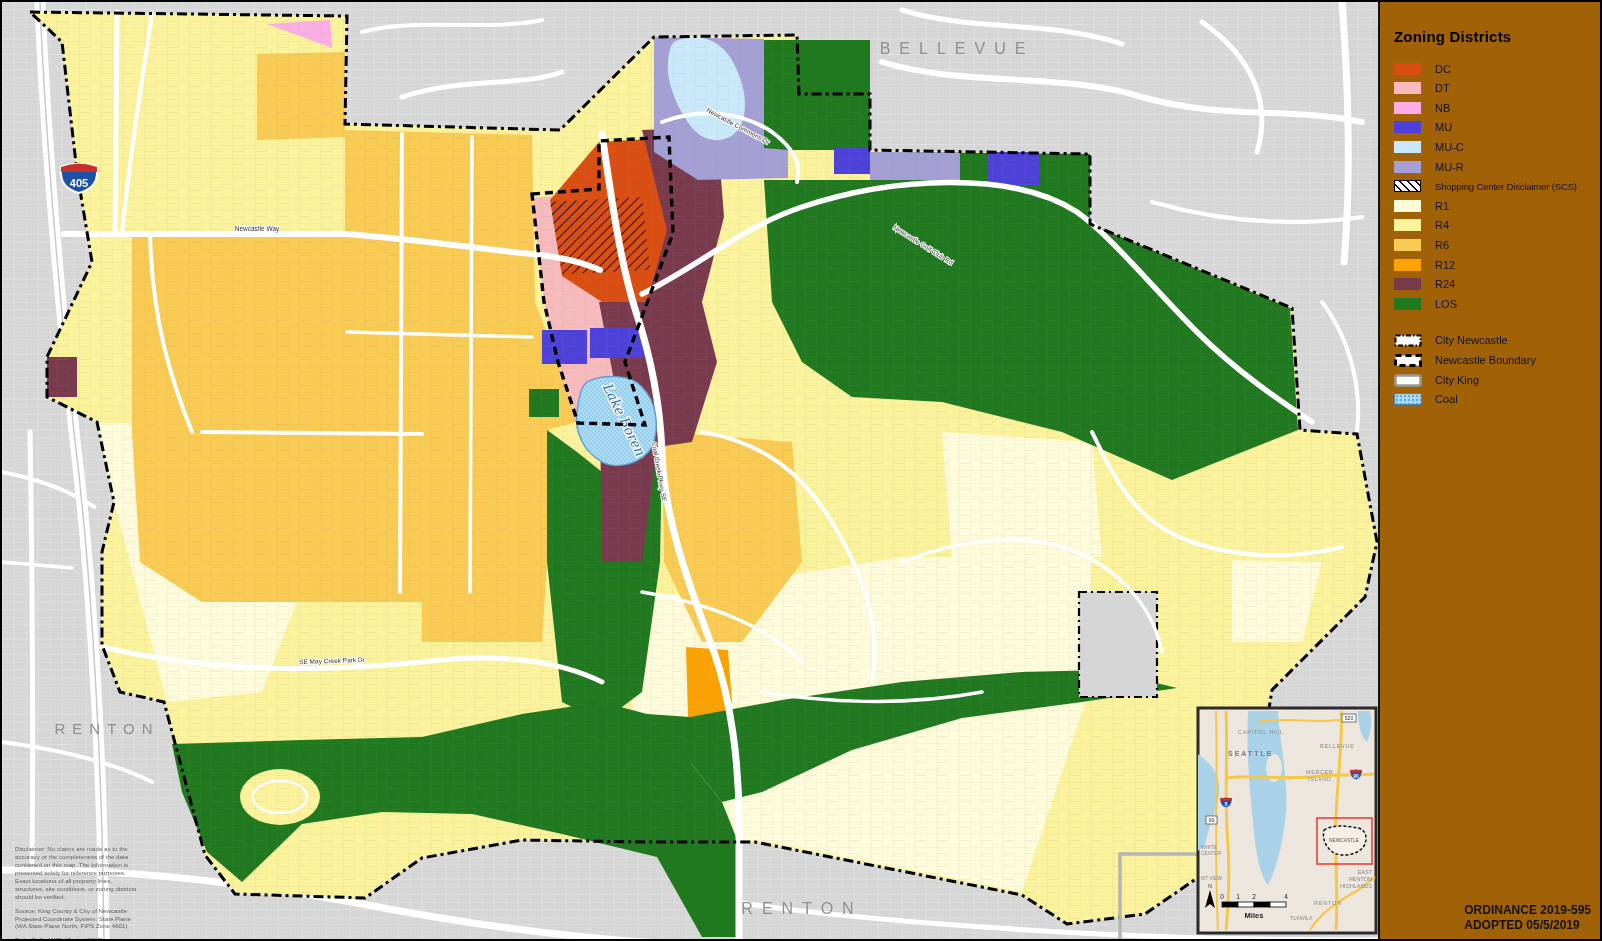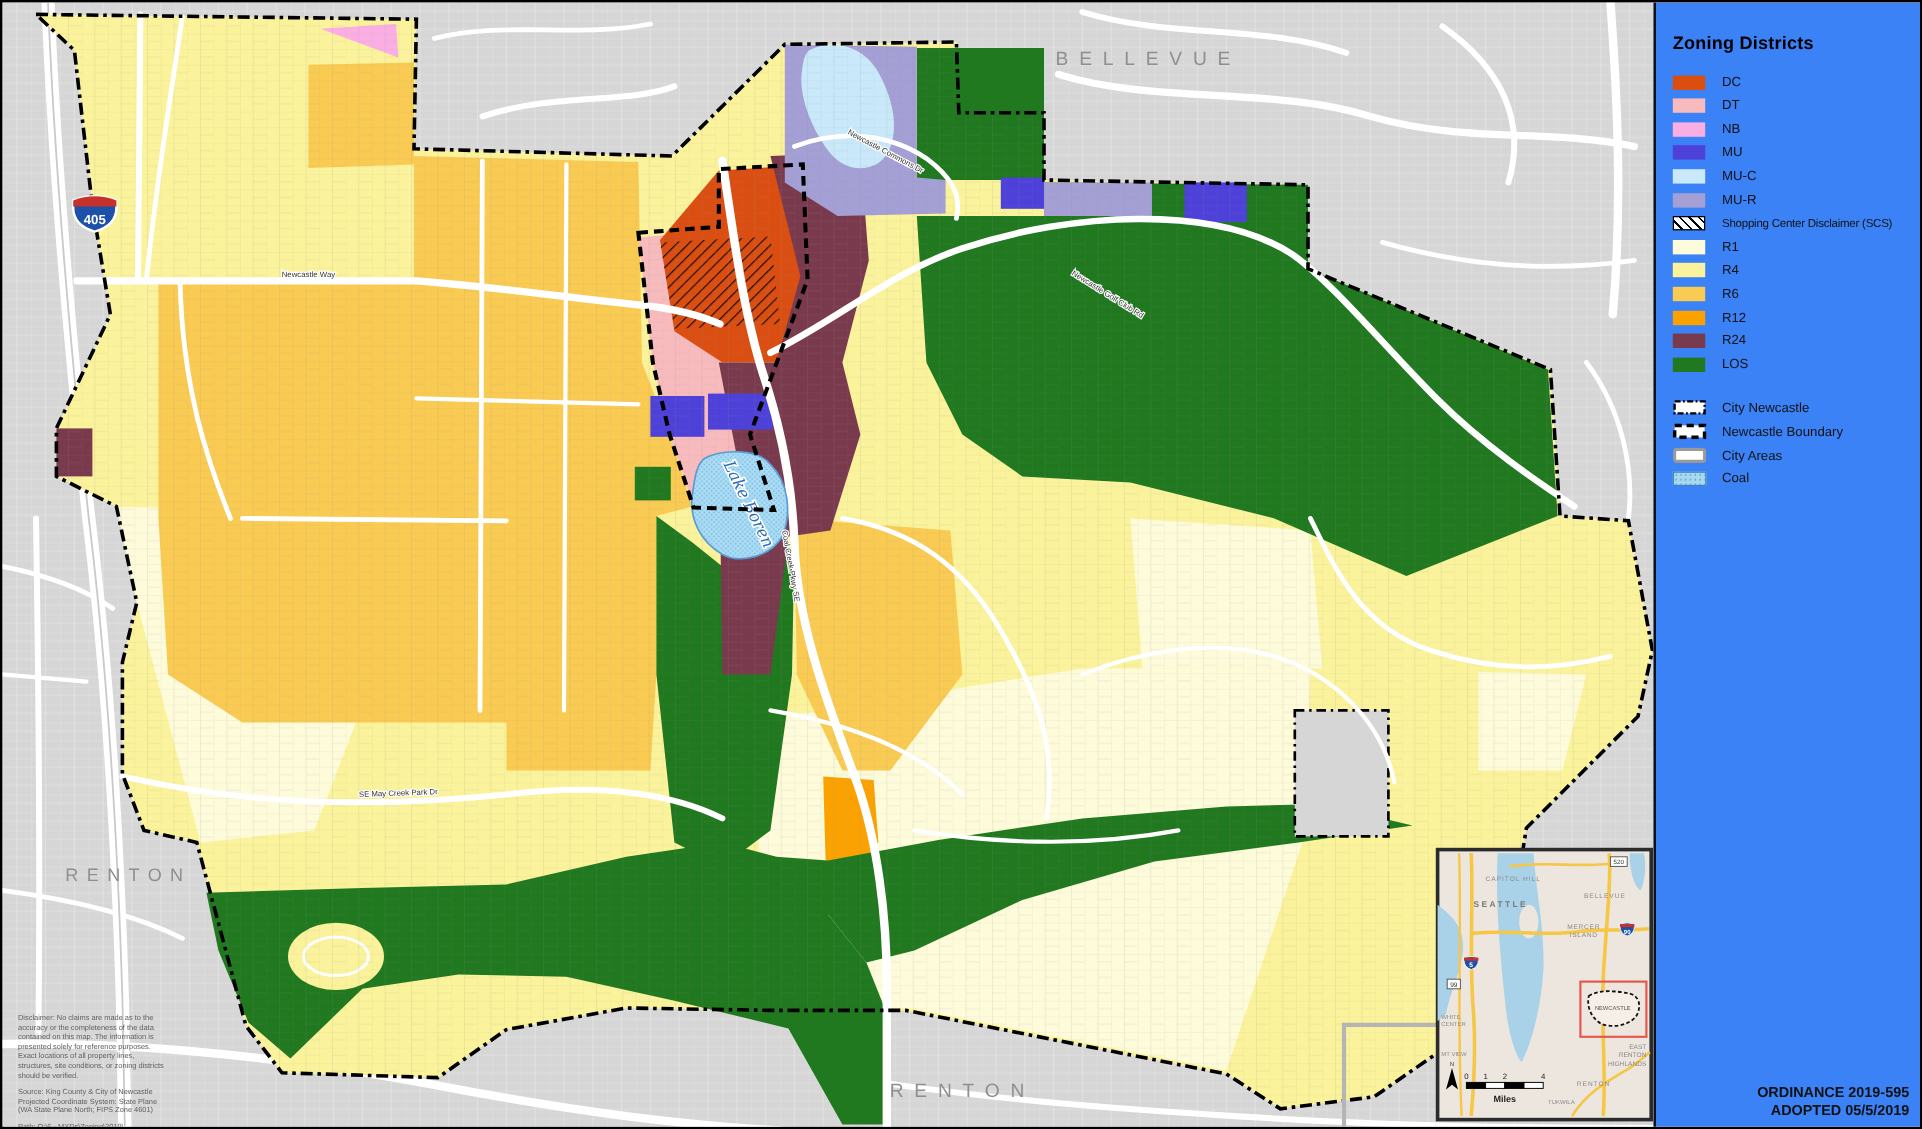--- a/index.html
+++ b/index.html
@@ -1,35 +1,35 @@
 <!DOCTYPE html>
 <html><head>
 <meta charset="utf-8">
 <style>
   html,body{margin:0;padding:0;background:#fff;}
   #canvas{position:relative;width:1602px;height:941px;background:#D6D6D6;
           border:2px solid #000;box-sizing:border-box;overflow:hidden;
           font-family:"Liberation Sans",sans-serif;}
   #map{position:absolute;left:0;top:0;width:1376px;height:937px;}
   
-  #legend{position:absolute;top:0;right:0;width:222px;height:937px;background:#3b82f6;
+  #legend{position:absolute;top:0;right:0;width:222px;height:937px;background:#a16207;
           border-left:2px solid #111;box-sizing:border-box;padding:26px 8px 24px 14px;}
   #legend h1{font-size:15px;margin:0 0 10px 0;letter-spacing:.2px;}
   .lrow{display:flex;align-items:flex-end;height:19.6px;}
   .sw{width:27px;height:12px;flex:0 0 27px;margin-right:14px;}
   .lrow .lab{font-size:11px;color:#111;white-space:nowrap;}
   .lrow .lab.small{font-size:9.6px;letter-spacing:-0.2px;}
   .sw.hatch{background:repeating-linear-gradient(45deg,#fff 0 4px,#000 4px 5.6px);
             border:1.2px solid #000;box-sizing:border-box;}
   .sw.lakes{background-color:#A9D9F1;
             background-image:radial-gradient(#5FA8D8 .8px,rgba(0,0,0,0) .8px);
             background-size:4px 4px;border:1px solid #3E84BE;box-sizing:border-box;}
   .bgap{height:17px;}
   .bico{width:28px;height:13px;flex:0 0 28px;margin-right:13px;}
-  #ordinance{position:absolute;right:9px;bottom:6px;text-align:right;
+  #ordinance{position:absolute;right:9px;bottom:6px;text-align:left;
              font-size:12px;font-weight:bold;color:#111;line-height:1.25;}
   
   #notes{position:absolute;left:13px;top:843px;width:190px;font-size:6.2px;
          color:#5f5f5f;line-height:1.28;}
   #notes .blk{margin-bottom:6px;}
   #notes span{display:block;}
   .svgtext{font-family:"Liberation Sans",sans-serif;}
 </style>
 </head>
 <body>
@@ -337,21 +337,21 @@
           </svg>
     </span>
         <span class="lab">Newcastle Boundary</span>
   </div>
   <div class="lrow">
     <span class="bico">
       <svg width="28" height="13">
             <rect x="1.5" y="1.5" width="25" height="10" rx="2" fill="#fff" stroke="#9a9a9a" stroke-width="2.6"></rect>
           </svg>
     </span>
-        <span class="lab">City Areas</span>
+        <span class="lab">City King</span>
   </div>
   <div class="lrow">
     <span class="sw lakes" style="width:28px;flex-basis:28px;margin-right:13px;"></span>
     <span class="lab">Coal</span>
   </div>
 
   <div id="ordinance">
     <div>ORDINANCE 2019-595</div>
     <div>ADOPTED 05/5/2019</div>
   </div>

